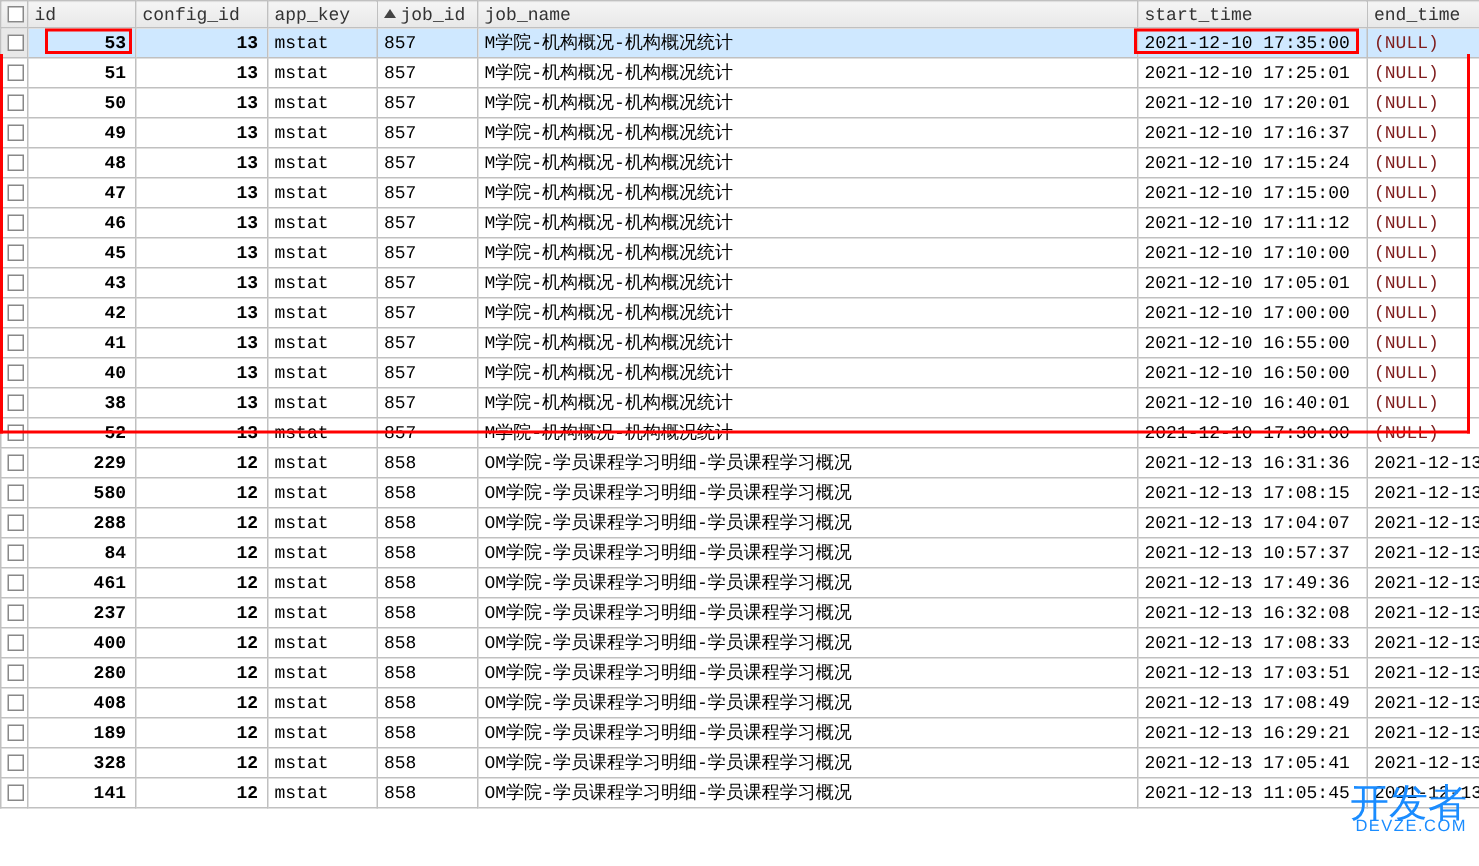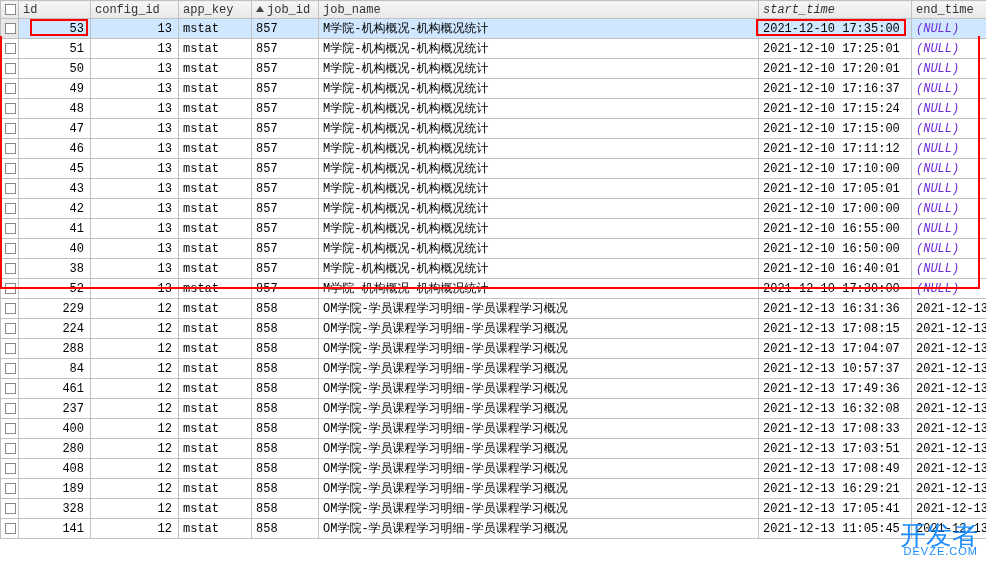--- a/index.html
+++ b/index.html
@@ -31,26 +31,26 @@
   font-weight: normal;
   color: #333;
   position: relative;
 }
 .col-cb { width: 18px; text-align: center; }
 .col-id { width: 72px; }
 .col-config { width: 88px; margin-left: 17px; }
 .col-app { width: 73px; }
 .col-job { width: 67px; }
 .col-name { width: 440px; }
-.col-start { width: 153px; font-style: italic; }
+.col-start { width: 153px; }
 .col-end { width: 75px; }
-.num { text-align: right; padding-right: 6px; }
+.num { text-align: right; padding-right: 6px; font-weight: bold; }
 tr.selected td { background: #cfe8ff; }
 tr.selected td:first-child { background: #e8e8e8; }
-.null { font-style: italic; color: #6d28d9; }
+.null { color: #7f1d1d; }
 .cb {
   display: inline-block;
   width: 11px;
   height: 11px;
   border: 1px solid #888;
   background: #fff;
   vertical-align: middle;
 }
 .redbox {
   position: absolute;
@@ -255,21 +255,21 @@
         <td class="num">229</td>
         <td class="num">12</td>
         <td>mstat</td>
         <td>858</td>
         <td>OM学院-学员课程学习明细-学员课程学习概况</td>
         <td>2021-12-13 16:31:36</td>
         <td>2021-12-13</td>
       </tr>
       <tr>
         <td class="col-cb"><span class="cb"></span></td>
-        <td class="num">224</td>
+        <td class="num">580</td>
         <td class="num">12</td>
         <td>mstat</td>
         <td>858</td>
         <td>OM学院-学员课程学习明细-学员课程学习概况</td>
         <td>2021-12-13 17:08:15</td>
         <td>2021-12-13</td>
       </tr>
       <tr>
         <td class="col-cb"><span class="cb"></span></td>
         <td class="num">288</td>

